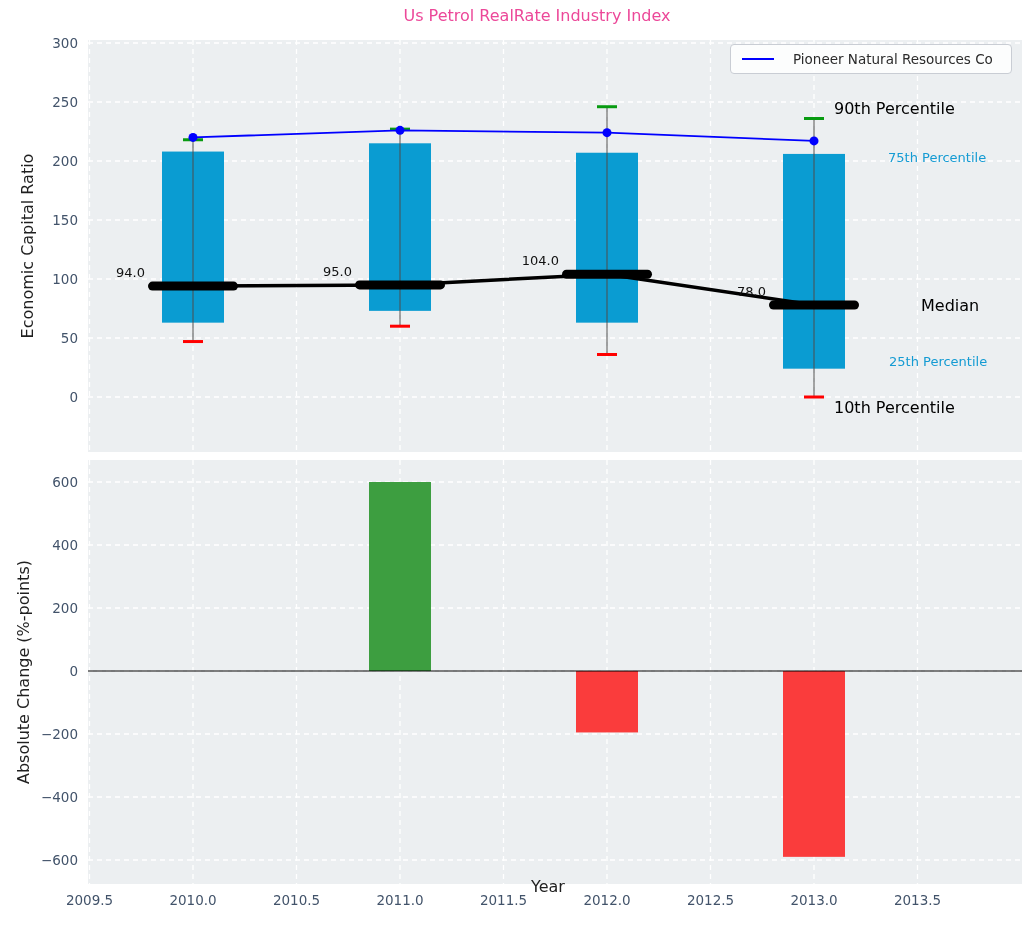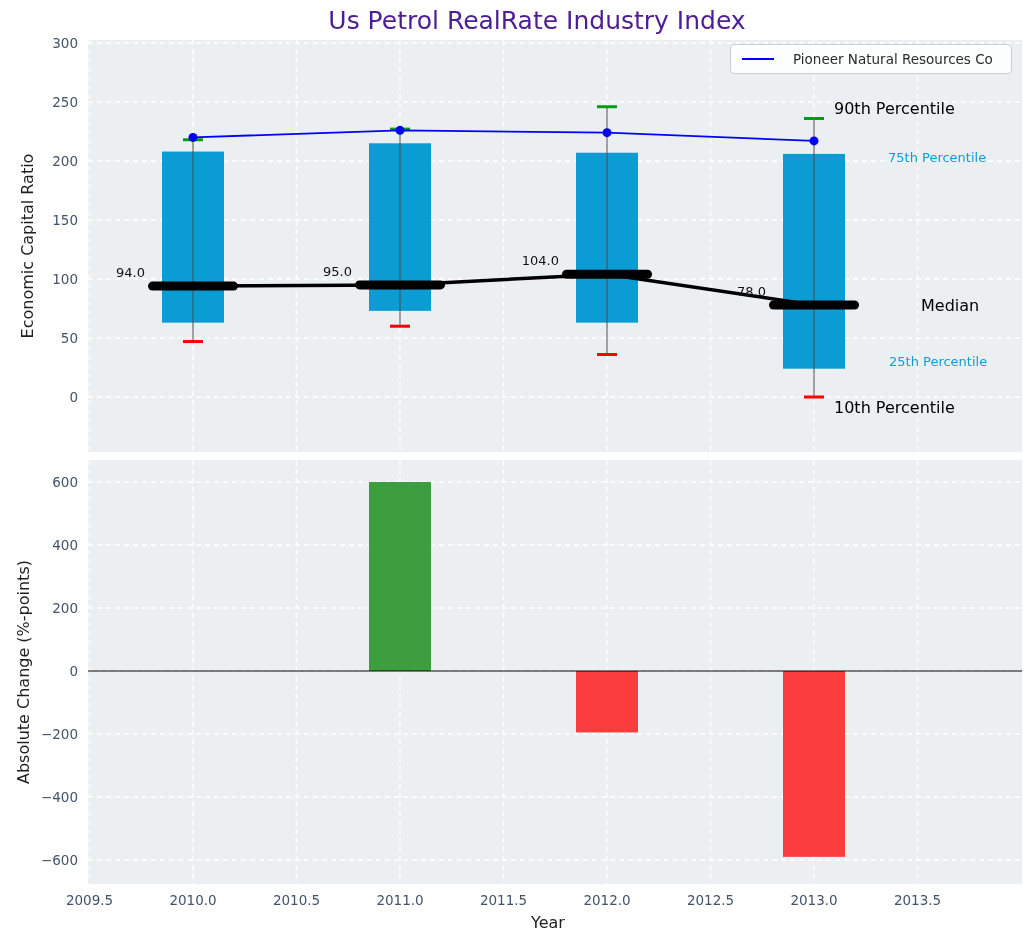--- a/index.html
+++ b/index.html
@@ -1,24 +1,24 @@
 <!DOCTYPE html>
 <html><head>
 <meta charset="utf-8">
 <style>
   html,body{margin:0;padding:0;background:#ffffff;}
   .figure{position:relative;width:1029px;height:942px;background:#ffffff;
           font-family:"DejaVu Sans","Liberation Sans",sans-serif;overflow:hidden;}
   .figure svg{position:absolute;left:0;top:0;}
   .title{position:absolute;left:537px;top:6px;transform:translateX(-50%);
-         font-size:25px;color:#4c1d95;white-space:nowrap;}
+         font-size:16px;color:#ec4899;white-space:nowrap;}
   .ylabel{position:absolute;white-space:nowrap;font-size:16px;color:#1f1f1f;}
   .ylabel.top{left:27px;top:246px;transform:translate(-50%,-50%) rotate(-90deg);}
   .ylabel.bottom{left:23px;top:672px;transform:translate(-50%,-50%) rotate(-90deg);}
-  .xlabel{position:absolute;left:548px;top:913px;transform:translateX(-50%);
+  .xlabel{position:absolute;left:548px;top:877px;transform:translateX(-50%);
           font-size:16px;color:#1f1f1f;white-space:nowrap;}
   .legend{position:absolute;left:730px;top:44px;width:282px;height:30px;
           background:rgba(255,255,255,0.85);border:1px solid #c9cdd4;border-radius:4px;
           display:flex;align-items:center;box-sizing:border-box;}
   .legend-line{display:inline-block;width:32px;height:0;border-top:2px solid #0000ff;
                margin-left:11px;}
   .legend-text{margin-left:19px;font-size:13.5px;color:#2b2b2b;white-space:nowrap;}
 </style>
 </head>
 <body>

